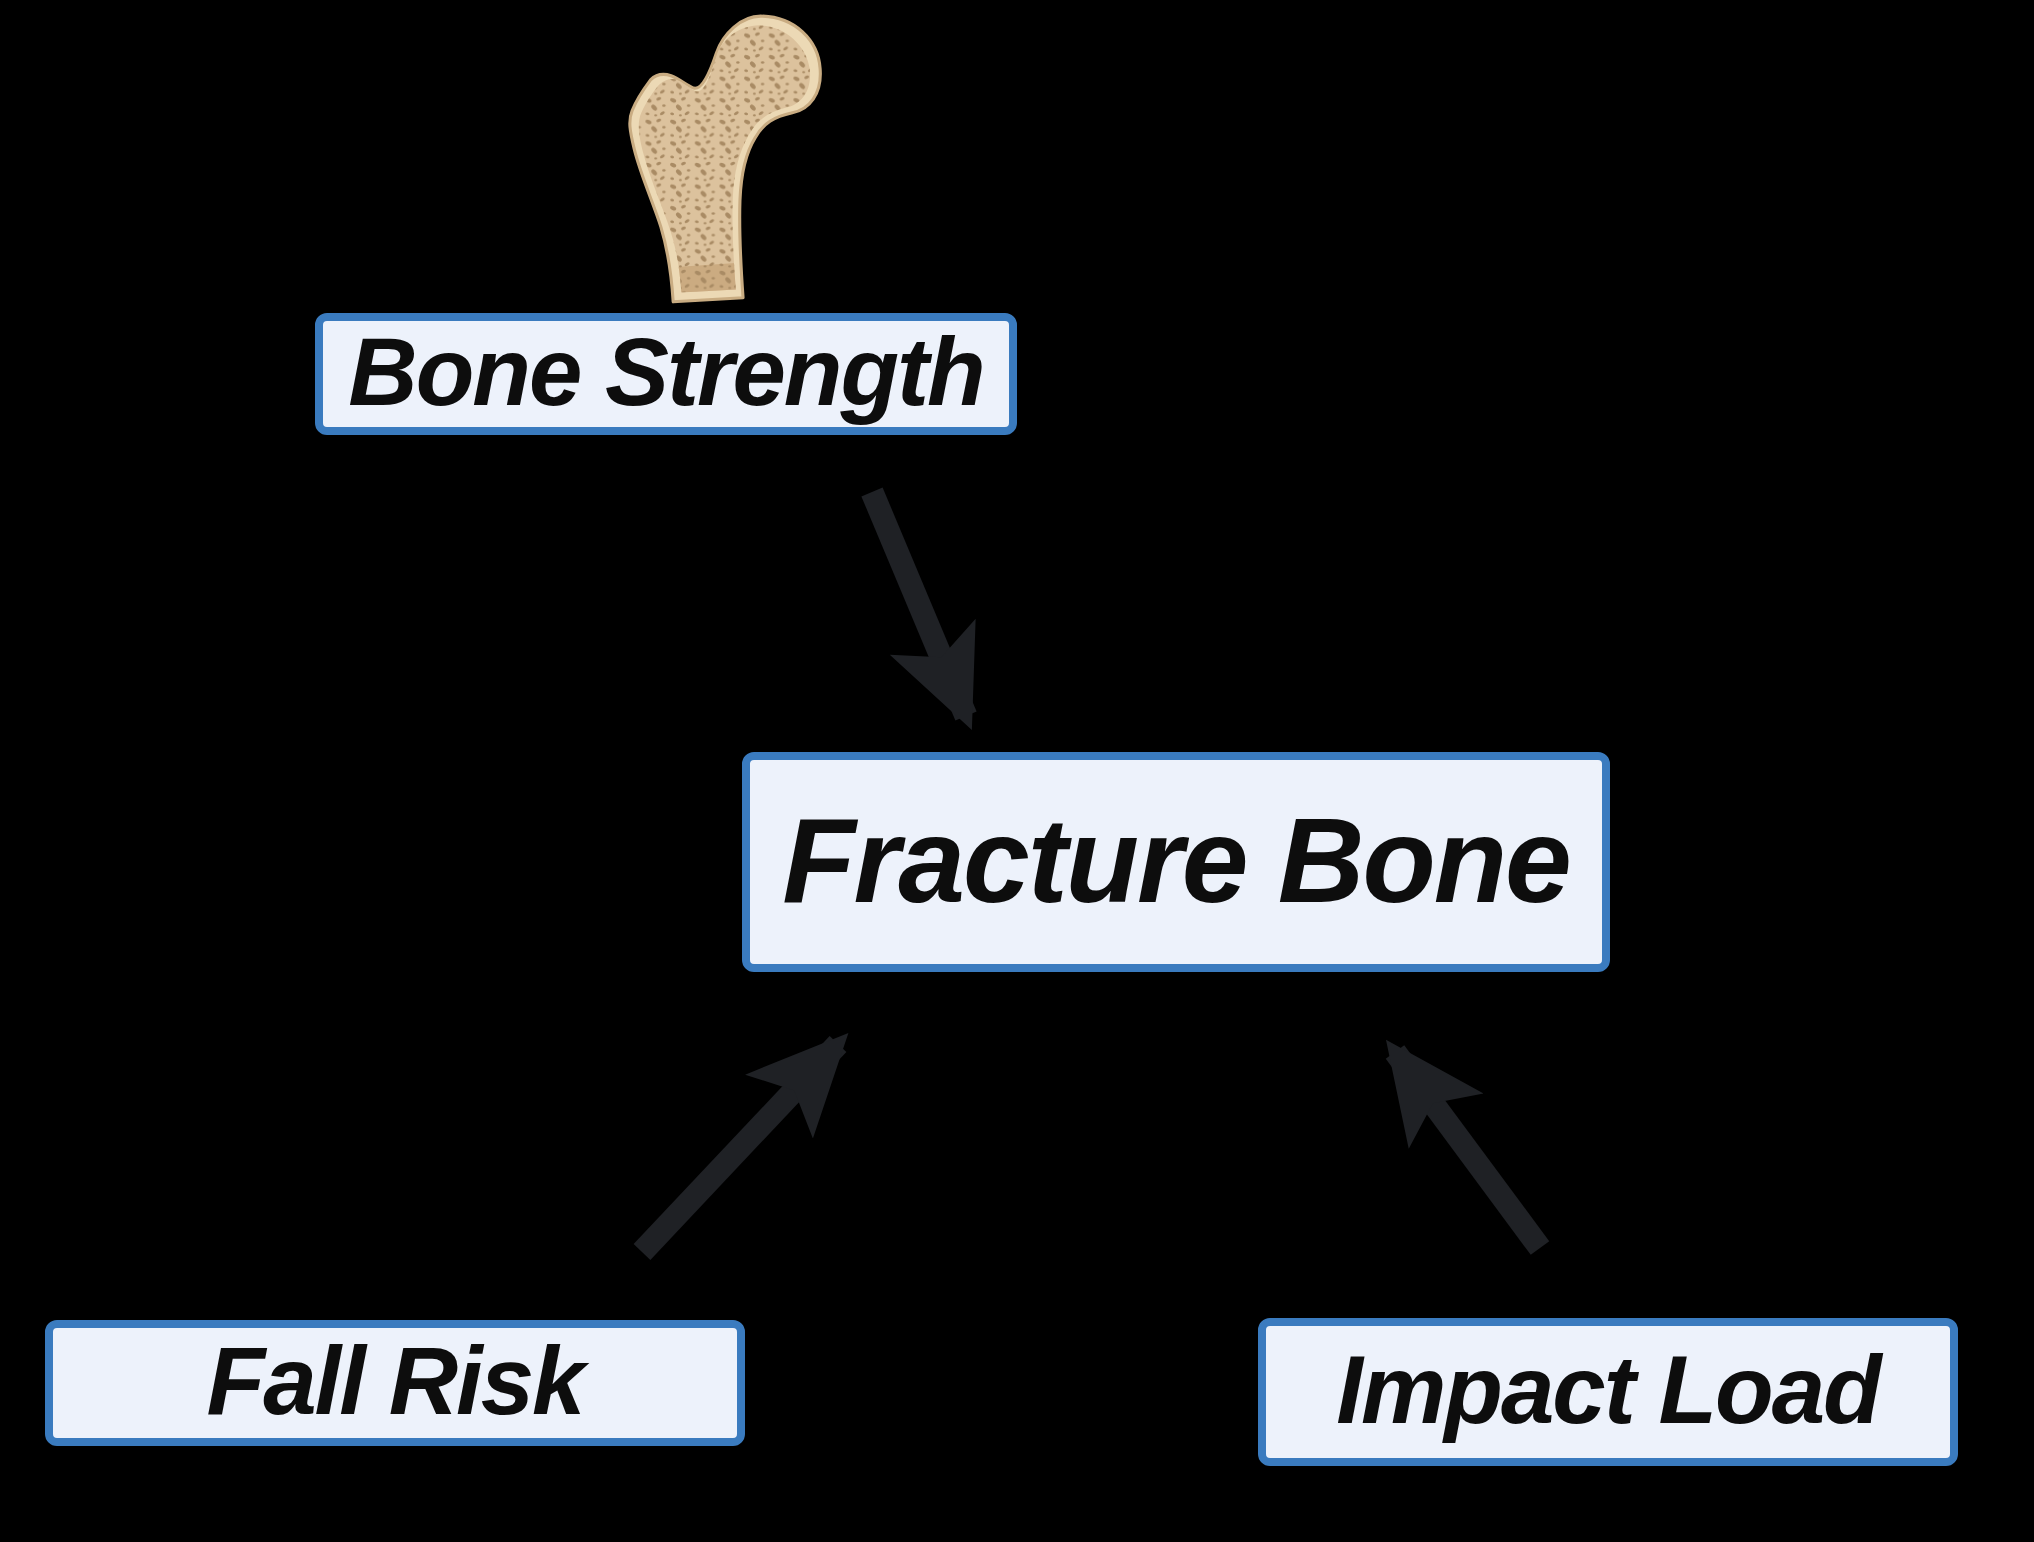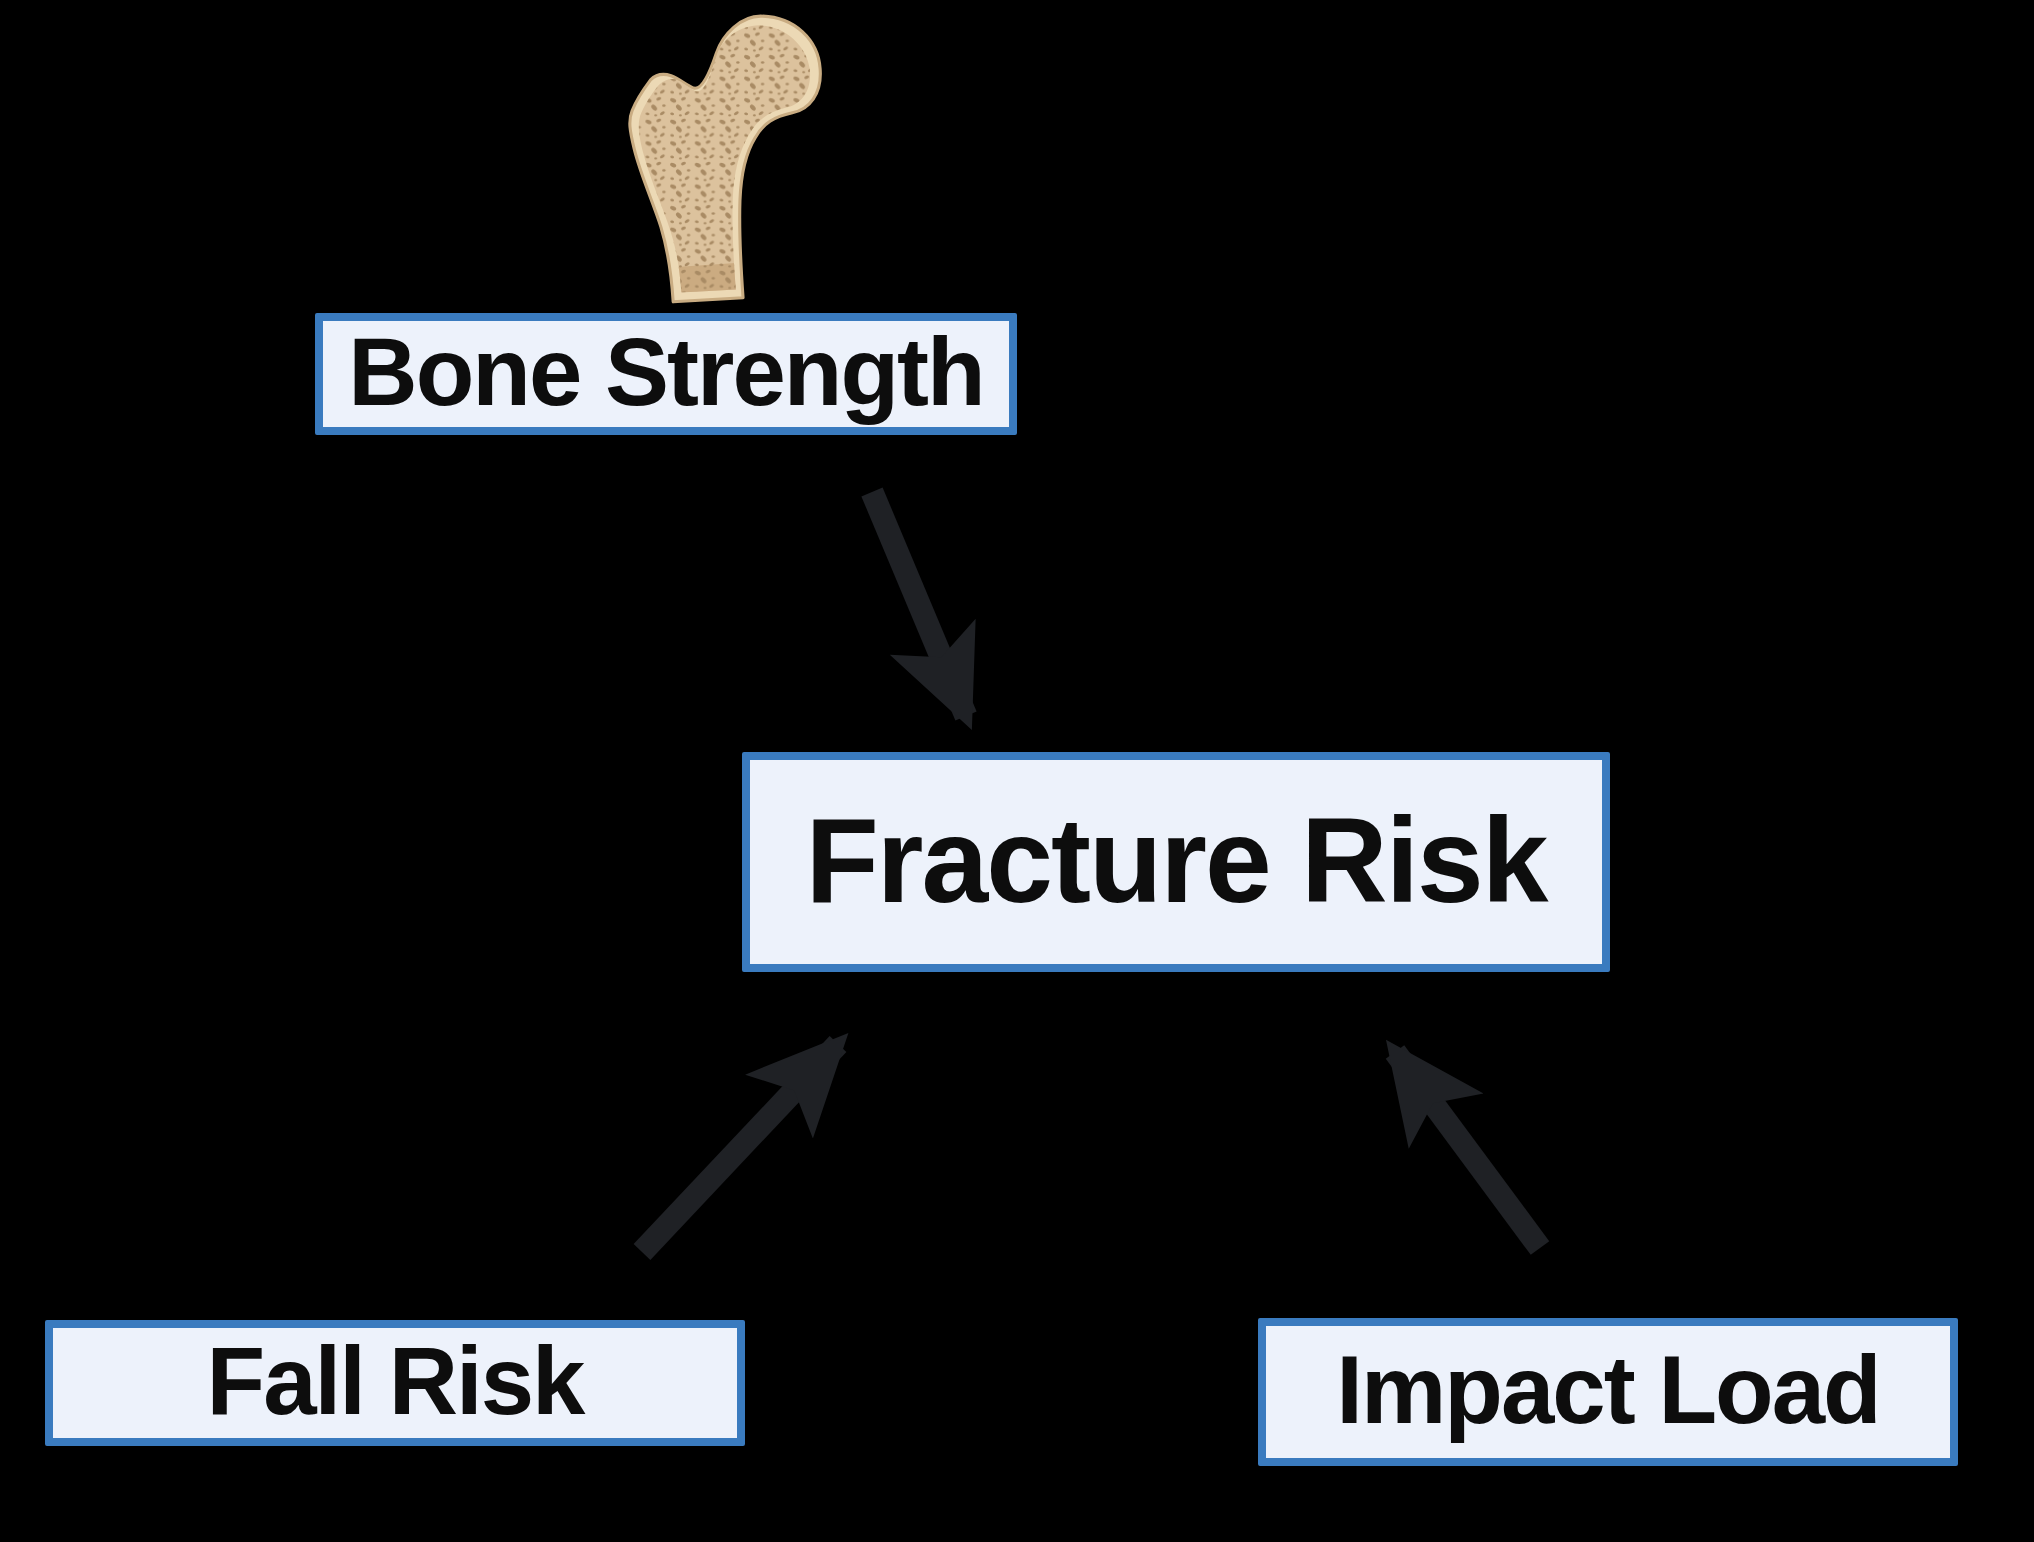--- a/index.html
+++ b/index.html
@@ -30,25 +30,26 @@
     width:2034px;height:1542px;
     pointer-events:none;
   }
   .node{
     position:absolute;
     display:flex;
     align-items:center;
     justify-content:center;
     background:var(--node-fill);
     border:8px solid var(--node-border);
-    border-radius:2px;
+    border-radius:12px;
     color:var(--node-text);
     font-weight:700;
     text-align:right;
     white-space:nowrap;
+    font-style:italic;
   }
   .node .node-label{
     display:block;
     letter-spacing:-2px;
     line-height:1;
     padding-bottom:4px;
   }
   .node-small{font-size:96px;}
   .node-large{font-size:120px;letter-spacing:-3px;}
   #node-bone-strength{left:315px;top:313px;width:702px;height:122px;}
@@ -128,21 +129,21 @@
     <line x1="872" y1="492" x2="966" y2="716" style="stroke:var(--arrow);stroke-width:23" marker-end="url(#arrowhead)"></line>
     <line x1="642" y1="1252" x2="838" y2="1044" style="stroke:var(--arrow);stroke-width:23" marker-end="url(#arrowhead)"></line>
     <line x1="1540" y1="1248" x2="1395" y2="1052" style="stroke:var(--arrow);stroke-width:23" marker-end="url(#arrowhead)"></line>
   </svg>
 
   <div class="node node-small" id="node-bone-strength">
     <span class="node-label">Bone Strength</span>
   </div>
 
   <div class="node node-large" id="node-fracture-risk">
-    <span class="node-label">Fracture Risk</span>
+    <span class="node-label">Fracture Bone</span>
   </div>
 
   <div class="node node-small" id="node-fall-risk">
     <span class="node-label">Fall Risk</span>
   </div>
 
   <div class="node node-small" id="node-impact-load">
     <span class="node-label">Impact Load</span>
   </div>
 

